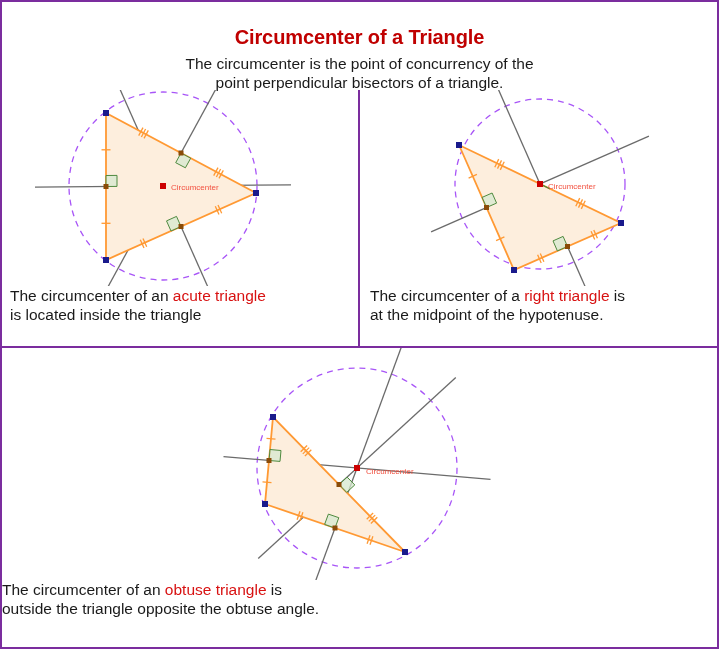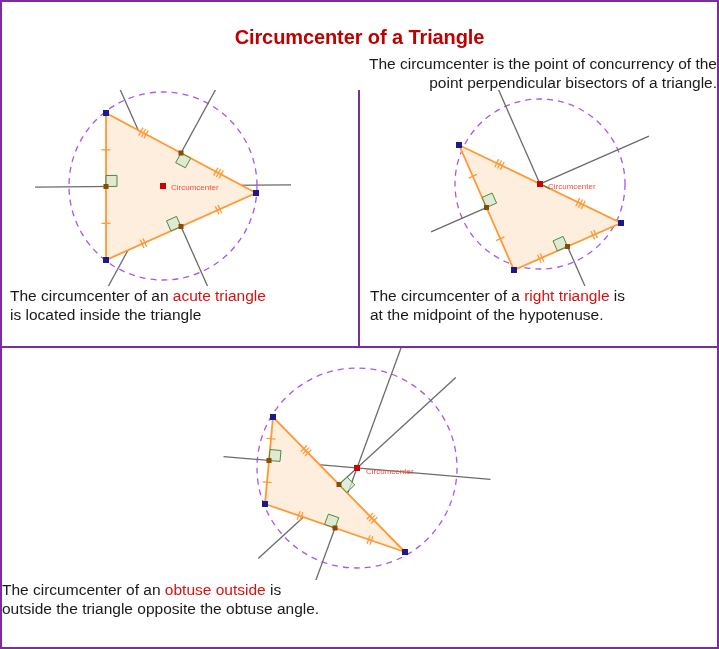--- a/index.html
+++ b/index.html
@@ -22,21 +22,21 @@
   .title {
     text-align: center;
     color: #c00000;
     font-weight: bold;
     font-size: 20px;
     line-height: 22px;
     margin-top: 24px;
     letter-spacing: -0.1px;
   }
   .subtitle {
-    text-align: right;
+    text-align: center;
     color: #1a1a1a;
     font-size: 15.5px;
     line-height: 19px;
     margin-top: 6px;
   }
   .divider-v {
     position: absolute;
     left: 356px;
     top: 88px;
     width: 2px;
@@ -190,18 +190,18 @@
         <line x1="302.9" y1="108.0" x2="309.3" y2="101.7" stroke="#ff9933" stroke-width="1.3"></line>
         <line x1="300.8" y1="105.9" x2="307.2" y2="99.6" stroke="#ff9933" stroke-width="1.3"></line>
         <line x1="298.7" y1="103.8" x2="305.1" y2="97.5" stroke="#ff9933" stroke-width="1.3"></line>
         <rect x="268" y="66" width="6" height="6" fill="#1a1a8c"></rect>
         <rect x="260" y="153" width="6" height="6" fill="#1a1a8c"></rect>
         <rect x="400" y="201" width="6" height="6" fill="#1a1a8c"></rect>
         <rect x="352" y="117" width="6" height="6" fill="#cc0000"></rect>
         <text x="364" y="126" class="cc-label">Circumcenter</text>
       </svg>
     <div class="caption" id="cap-obtuse">
-      <div><span>The circumcenter of an </span><span class="hl">obtuse outside</span><span> is</span></div>
+      <div><span>The circumcenter of an </span><span class="hl">obtuse triangle</span><span> is</span></div>
       <div>outside the triangle opposite the obtuse angle.</div>
     </div>
   </div>
 
 </div>
 
 </body></html>

